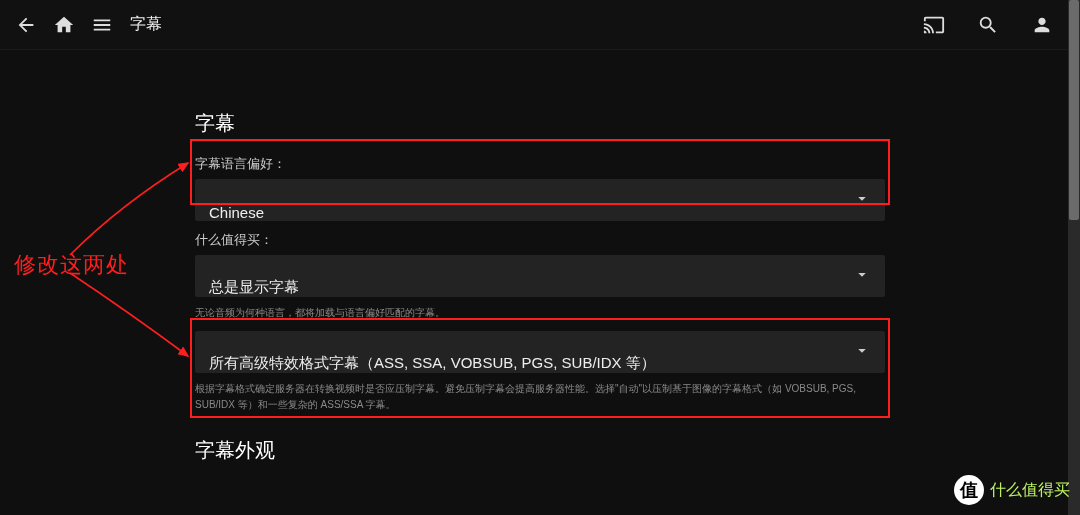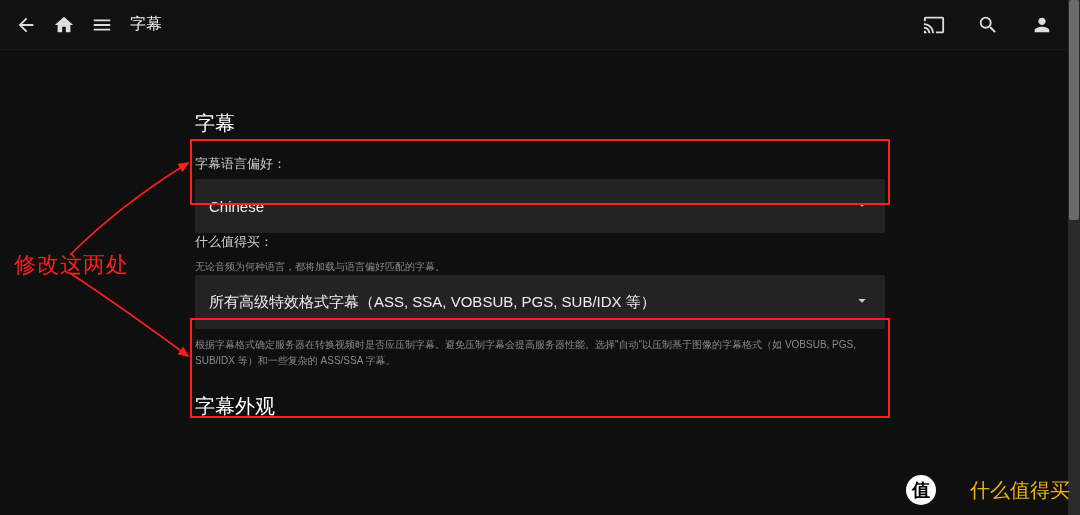--- a/index.html
+++ b/index.html
@@ -12,38 +12,38 @@
   .icon-btn svg { width: 22px; height: 22px; fill: #ddd; }
   .topbar-title { color: #eee; font-size: 16px; margin-left: 8px; }
   
   .viewport { position: absolute; top: 50px; left: 0; right: 12px; bottom: 0; overflow: hidden; }
   .scrollbar { position: absolute; top: 0; right: 0; width: 12px; height: 100%; background: #2a2a2a; }
   .scrollbar-thumb { position: absolute; top: 0; left: 1px; width: 10px; height: 220px; background: #6b6b6b; border-radius: 2px; }
   
   .content { position: absolute; left: 195px; top: 60px; width: 690px; }
   .page-heading { font-size: 20px; color: #fff; font-weight: 400; margin-bottom: 18px; }
   
-  .field-block { margin-bottom: 0; position: relative; }
+  .field-block { margin-bottom: 10px; position: relative; }
   .field-label { font-size: 13px; color: #ccc; margin-bottom: 6px; }
-  .select { background: #232323; height: 54px; display: flex; align-items: center; padding: 0 14px; font-size: 15px; color: #eee; position: relative; cursor: pointer; border-radius: 2px; }
+  .select { background: #232323; height: 42px; display: flex; align-items: flex-end; padding: 0 14px; font-size: 15px; color: #eee; position: relative; cursor: pointer; border-radius: 2px; }
   .select .chev { position: absolute; right: 14px; top: 50%; transform: translateY(-50%); }
   .select .chev svg { width: 18px; height: 18px; fill: #ccc; }
   .help-text { font-size: 10px; color: #8a8a8a; margin-top: 8px; line-height: 1.6; }
   
   .section-heading { font-size: 20px; color: #fff; font-weight: 400; margin-top: 24px; margin-bottom: 18px; }
   
   .highlight { position: absolute; border: 2px solid #ff1e1e; pointer-events: none; }
   
   .annotation { position: absolute; left: 14px; top: 250px; color: #ff1e1e; font-size: 22px; letter-spacing: 1px; }
   
   .arrow-svg { position: absolute; pointer-events: none; }
   
   .watermark { position: absolute; right: 10px; bottom: 10px; display: flex; align-items: center; gap: 6px; }
   .wm-circle { width: 30px; height: 30px; border-radius: 50%; background: #fff; display: flex; align-items: center; justify-content: center; font-weight: bold; color: #000; font-size: 18px; font-family: sans-serif; }
-  .wm-text { color: #eab308; font-size: 20px; margin-left: 28px; }
+  .wm-text { color: #bef264; font-size: 16px; }
 </style>
 </head>
 <body>
 
 <div class="topbar">
   <div class="left">
     <div class="icon-btn">
       <svg viewBox="0 0 24 24">
           <path d="M20 11H7.83l5.59-5.59L12 4l-8 8 8 8 1.41-1.41L7.83 13H20v-2z"></path>
         </svg>
@@ -88,20 +88,26 @@
       <div class="select">
         <span>Chinese</span>
         <span class="chev"><svg viewBox="0 0 24 24">
               <path d="M7 10l5 5 5-5z"></path>
             </svg></span>
       </div>
     </div>
 
     <div class="field-block">
       <div class="field-label">什么值得买：</div>
+      <div class="select">
+        <span>总是显示字幕</span>
+        <span class="chev"><svg viewBox="0 0 24 24">
+              <path d="M7 10l5 5 5-5z"></path>
+            </svg></span>
+      </div>
       <div class="help-text">无论音频为何种语言，都将加载与语言偏好匹配的字幕。</div>
     </div>
 
     <div class="field-block">
       <div class="select">
         <span>所有高级特效格式字幕（ASS, SSA, VOBSUB, PGS, SUB/IDX 等）</span>
         <span class="chev"><svg viewBox="0 0 24 24">
               <path d="M7 10l5 5 5-5z"></path>
             </svg></span>
       </div>

